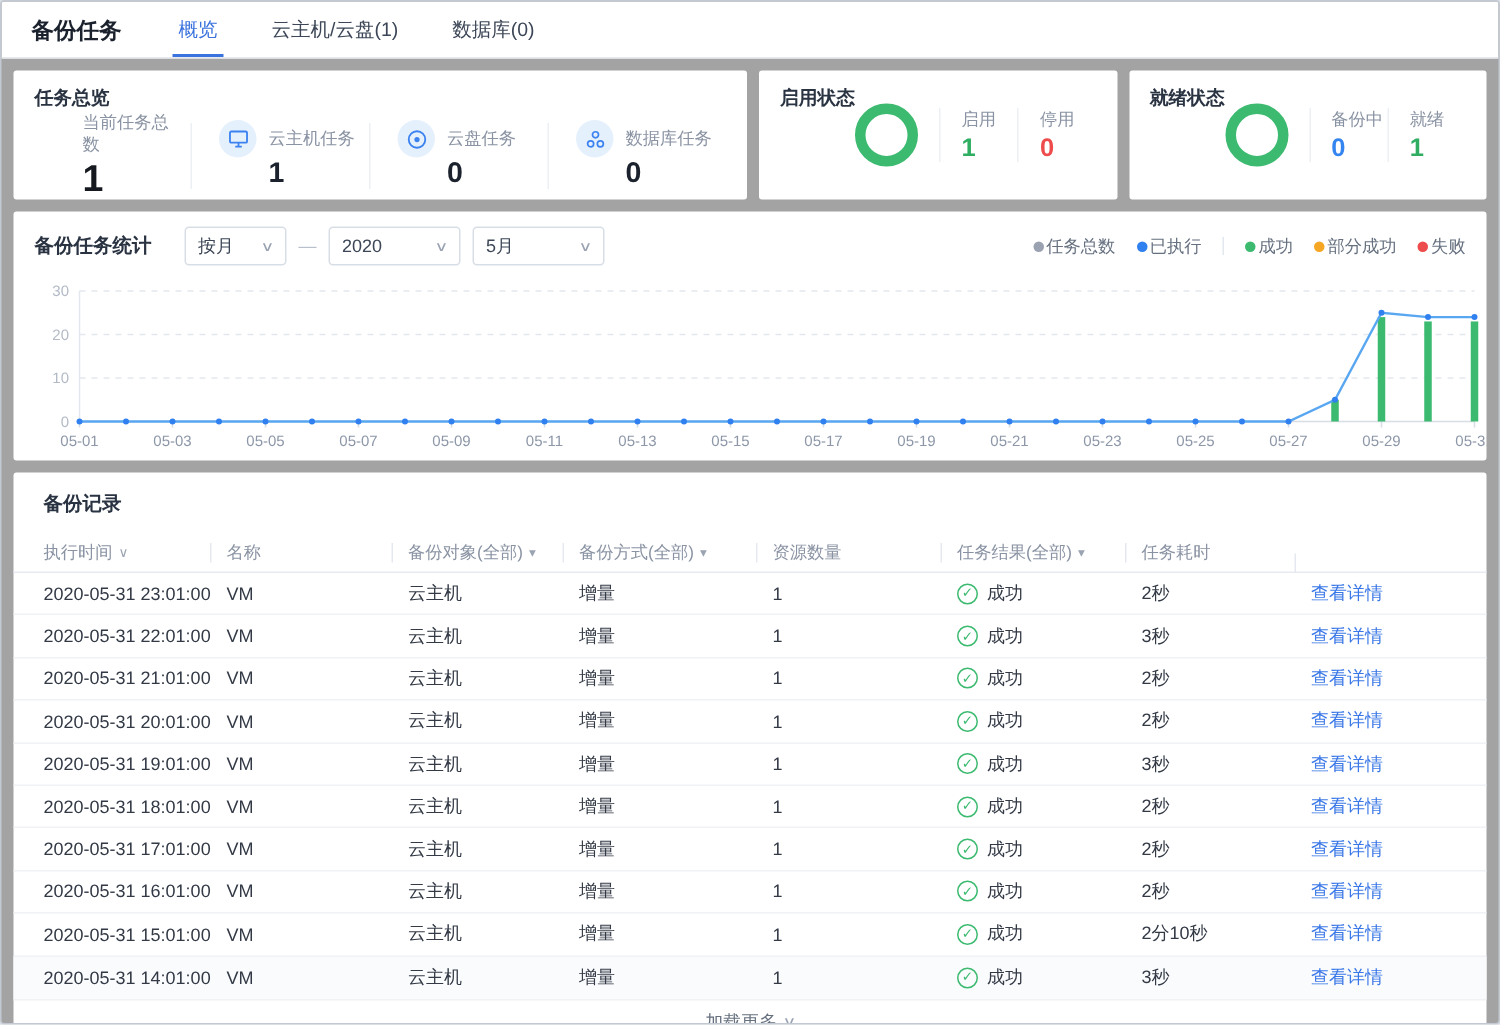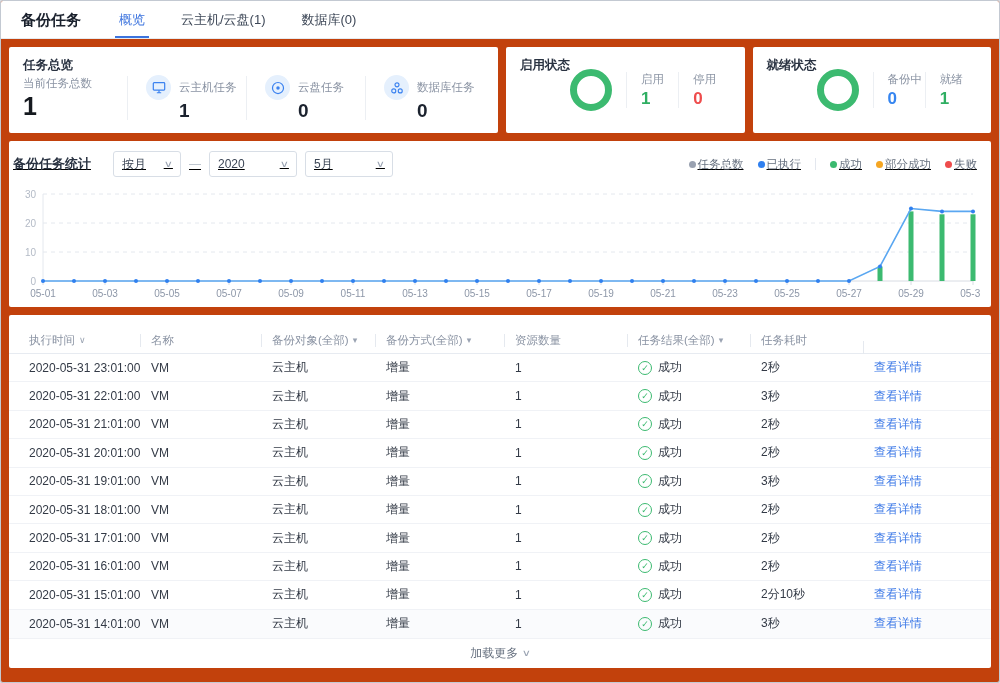--- a/index.html
+++ b/index.html
@@ -1,17 +1,17 @@
 <!DOCTYPE html>
 <html><head>
 <meta charset="utf-8">
 <style>
   * { margin:0; padding:0; box-sizing:border-box; }
   html,body { background:#d9dde3; font-family:"Liberation Sans","DejaVu Sans",sans-serif; }
-  .frame { position:relative; width:1000px; height:683px; background:#c2410c;
+  .frame { position:relative; width:1000px; height:683px; background:#a3a3a3;
            border:1px solid #c3c9d2; border-radius:3px; overflow:hidden; margin:0 auto; }
 
   
   .topbar { position:relative; height:38px; background:#fff; border-bottom:1px solid #e6eaef;
             display:flex; align-items:stretch; }
   .page-title { font-size:15px; font-weight:bold; color:#1b222e; padding:10px 0 0 20px; width:100px; }
   .tabs { display:flex; align-items:stretch; }
   .tab { position:relative; padding:0 18px; font-size:13px; color:#3c4656; display:flex;
          align-items:center; cursor:pointer; }
   .tab.active { color:#3b73de; }
@@ -19,21 +19,21 @@
                        height:2px; background:#3b73de; }
 
   .content { padding:8px; }
 
   
   .cards-row { display:flex; gap:8px; }
   .card { background:#fff; border-radius:2px; height:86px; padding:10px 14px; }
   .card-title { font-size:12.5px; font-weight:bold; color:#2a3342; }
   .card-overview { width:489px; display:flex; flex-direction:column; }
   .ov-body { display:flex; flex:1; align-items:center; }
-  .ov-total { width:112px; }
+  .ov-total { width:112px;margin-left:32px; }
   .ov-label { font-size:11.5px; color:#8a93a3; }
   .ov-num { font-size:25px; font-weight:600; color:#15191f; margin-top:2px; line-height:1.1; }
   .ov-div { width:1px; height:44px; background:#eceff3; margin:0 0 0 0; }
   .ov-item { width:118px; padding-left:18px; }
   .ov-item-top { display:flex; align-items:center; gap:8px; }
   .ov-ic { width:25px; height:25px; border-radius:50%; background:#e5f0fd; display:flex;
            align-items:center; justify-content:center; flex:0 0 auto; }
   .ov-item-label { font-size:11.5px; color:#8a93a3; }
   .ov-item-num { font-size:19px; font-weight:600; color:#1b222e; margin:1px 0 0 33px; line-height:1.1; }
 
@@ -41,21 +41,21 @@
   .st-body { display:flex; flex:1; align-items:center;justify-content:space-between; }
   .donut { width:42px; height:42px; border-radius:50%; border:7px solid #3cba70; margin-right:14px; }
   .st-item { display:flex; align-items:center; flex:1; }
   .st-div { width:1px; height:36px; background:#eceff3; margin-right:14px; }
   .st-label { font-size:11.5px; color:#8a93a3; }
   .st-num { font-size:17px; font-weight:600; margin-top:3px; line-height:1.1; }
   .c-green { color:#2fae62; } .c-red { color:#ee4c4c; } .c-blue { color:#3585f0; }
 
   
   .panel { background:#fff; border-radius:2px; margin-top:8px; }
-  .chart-panel { height:166px; padding:10px 14px 4px 4px;text-decoration:underline; }
+  .chart-panel { height:166px; padding:10px 14px 4px 14px; }
   .chart-head { display:flex; align-items:center; }
   .chart-title { font-size:13px; font-weight:bold; color:#2a3342; margin-right:22px; }
   .select { display:flex; align-items:center; justify-content:space-between; height:26px;
             border:1px solid #d8dee6; border-radius:3px; background:#fff; padding:0 8px;
             font-size:12px; color:#3c4656; cursor:pointer; }
   .sel-period { width:68px; } .sel-year { width:88px; margin-right:8px; } .sel-month { width:88px; }
   .sel-caret { color:#9aa3b2; font-size:9px; transform:scaleX(1.4); }
   .dash-sep { color:#b9c0cb; margin:0 8px; font-size:12px; }
   .legend { margin-left:auto; display:flex; align-items:center; gap:14px; }
   .lg-item { display:flex; align-items:center; gap:2px; font-size:11.5px; color:#66707f; cursor:pointer; }
@@ -316,20 +316,21 @@
             <circle cx="836" cy="94" r="2" fill="#3080ef"></circle>
             <circle cx="867" cy="79.5" r="2" fill="#3080ef"></circle>
             <circle cx="898" cy="21.5" r="2" fill="#3080ef"></circle>
             <circle cx="929" cy="24.400000000000002" r="2" fill="#3080ef"></circle>
             <circle cx="960" cy="24.400000000000002" r="2" fill="#3080ef"></circle>
           </svg>
       </div>
     </div>
 
     <div class="panel table-panel">
+      <div class="table-title">备份记录</div>
       <div class="grid thead" id="thead">
           <div class="hcell">
             <span>执行时间</span>
             <span class="hcaret">∨</span>
           </div>
           <div class="hcell">
             <span class="vsep"></span>
             <span>名称</span>
           </div>
           <div class="hcell">

